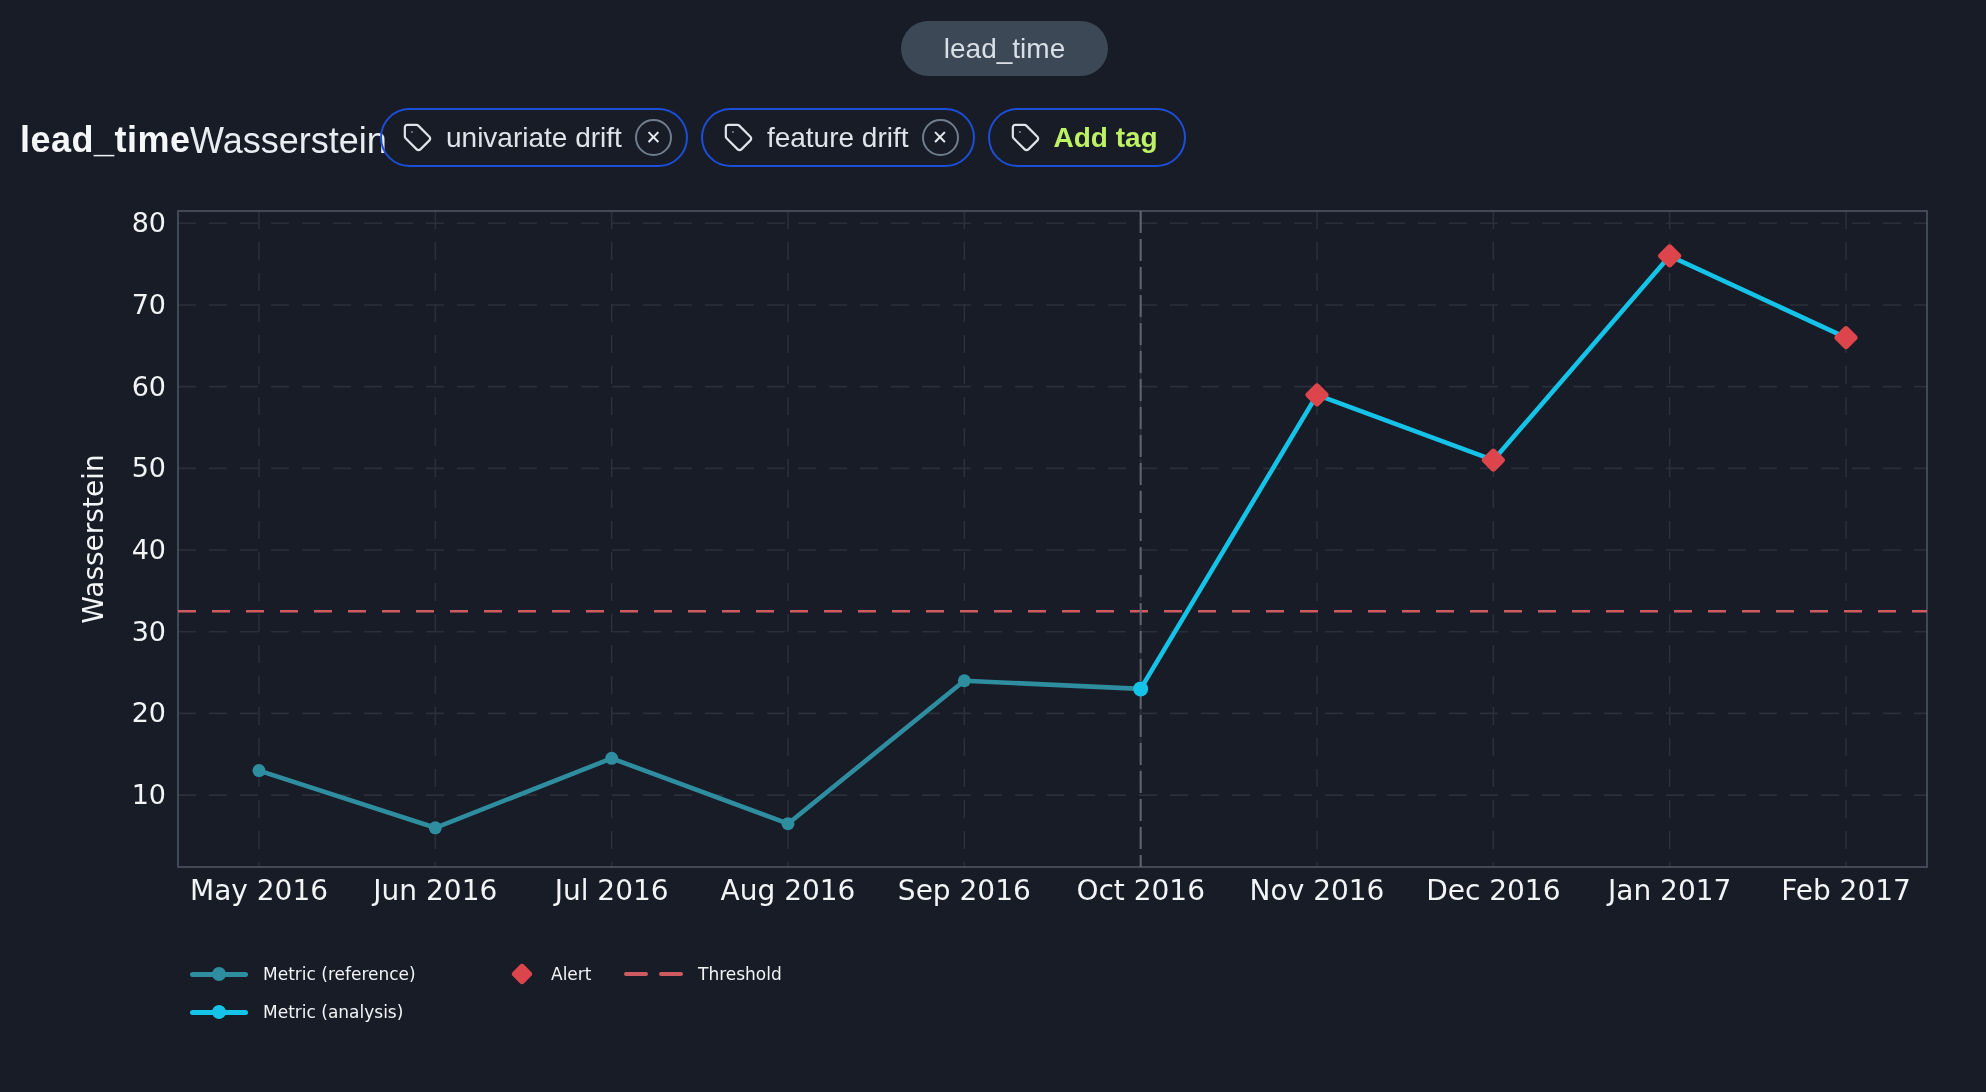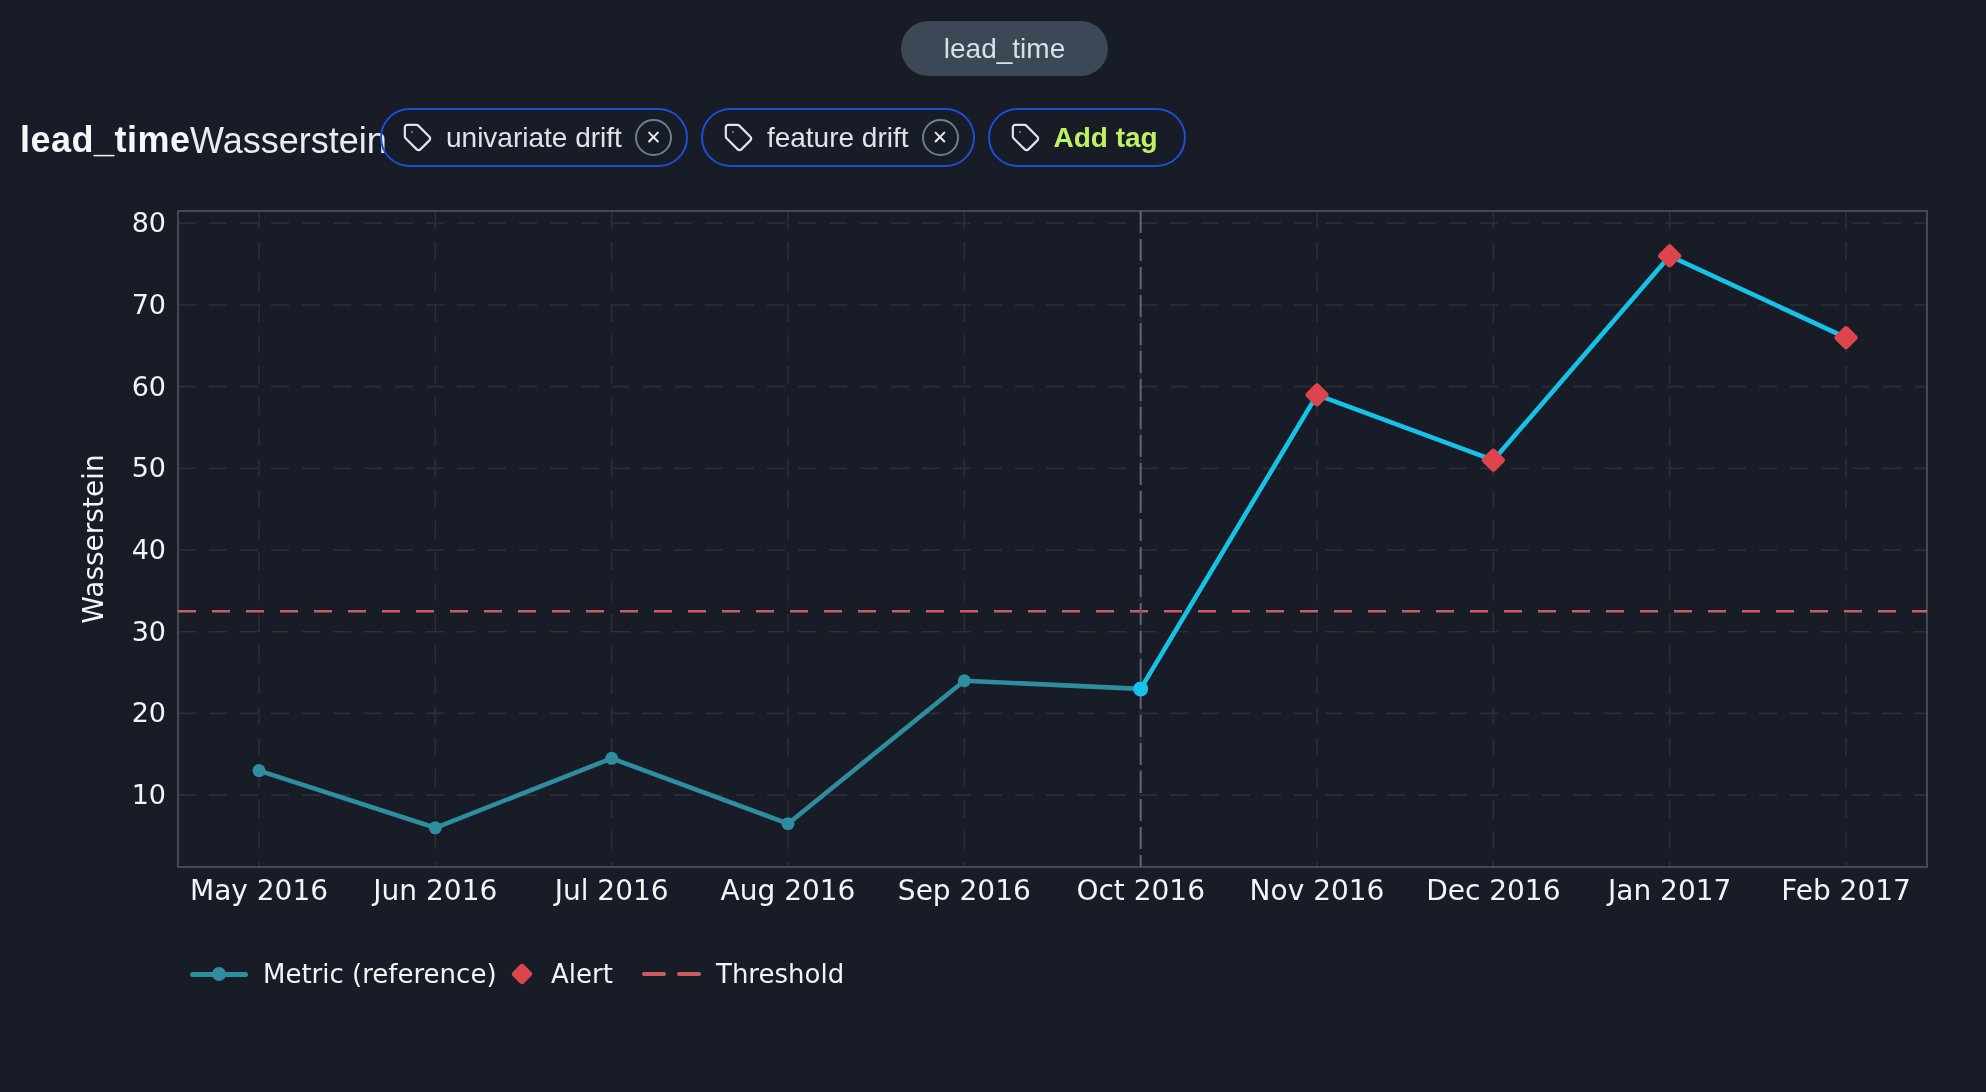--- a/index.html
+++ b/index.html
@@ -54,21 +54,21 @@
     background:transparent;cursor:pointer;
   }
 
   
   .chart-svg{position:absolute;left:0;top:0;width:1986px;height:1092px;}
   .chart-svg text{font-family:"DejaVu Sans",sans-serif;}
 
   
   .legend-item{
     position:absolute;display:flex;align-items:center;gap:15px;
-    color:#f1f3f5;font-family:"DejaVu Sans",sans-serif;font-size:26px;height:32px;
+    color:#f1f3f5;font-family:"DejaVu Sans",sans-serif;font-size:17px;height:32px;
     cursor:pointer;
   }
   .sw-line{width:58px;height:5px;border-radius:3px;position:relative;flex:0 0 auto;}
   .sw-dot{position:absolute;left:50%;top:50%;transform:translate(-50%,-50%);
     width:14px;height:14px;border-radius:50%;background:inherit;}
   .sw-diamond{width:16px;height:16px;transform:rotate(45deg);border-radius:3px;margin:0 6px;flex:0 0 auto;}
   .sw-dashes{display:flex;gap:11px;align-items:center;flex:0 0 auto;}
   .sw-dash{width:24px;height:4px;border-radius:2px;}
 </style>
 </head>
@@ -196,21 +196,27 @@
   <div class="legend-item" style="left:190px;top:958px;">
     <span class="sw-line" style="background: rgb(47, 141, 160);">
         <span class="sw-dot"></span>
       </span>
     <span>Metric (reference)</span>
   </div>
   <div class="legend-item" style="left:508px;top:958px;align-items:center;">
     <span class="sw-diamond" style="background: rgb(221, 69, 77);"></span>
     <span>Alert</span>
   </div>
-  <div class="legend-item" style="left:642px;top:958px;justify-content:space-between;">
+  <div class="legend-item" style="left:624px;top:958px;justify-content:space-between;">
     <span class="sw-dashes">
         <span class="sw-dash" style="background: rgb(205, 91, 96);"></span>
         <span class="sw-dash" style="background: rgb(205, 91, 96);"></span>
       </span>
     <span>Threshold</span>
   </div>
+  <div class="legend-item" style="left:190px;top:996px;">
+    <span class="sw-line" style="background: rgb(22, 195, 232);">
+        <span class="sw-dot"></span>
+      </span>
+    <span>Metric (analysis)</span>
+  </div>
 
 </div>
 
 </body></html>

